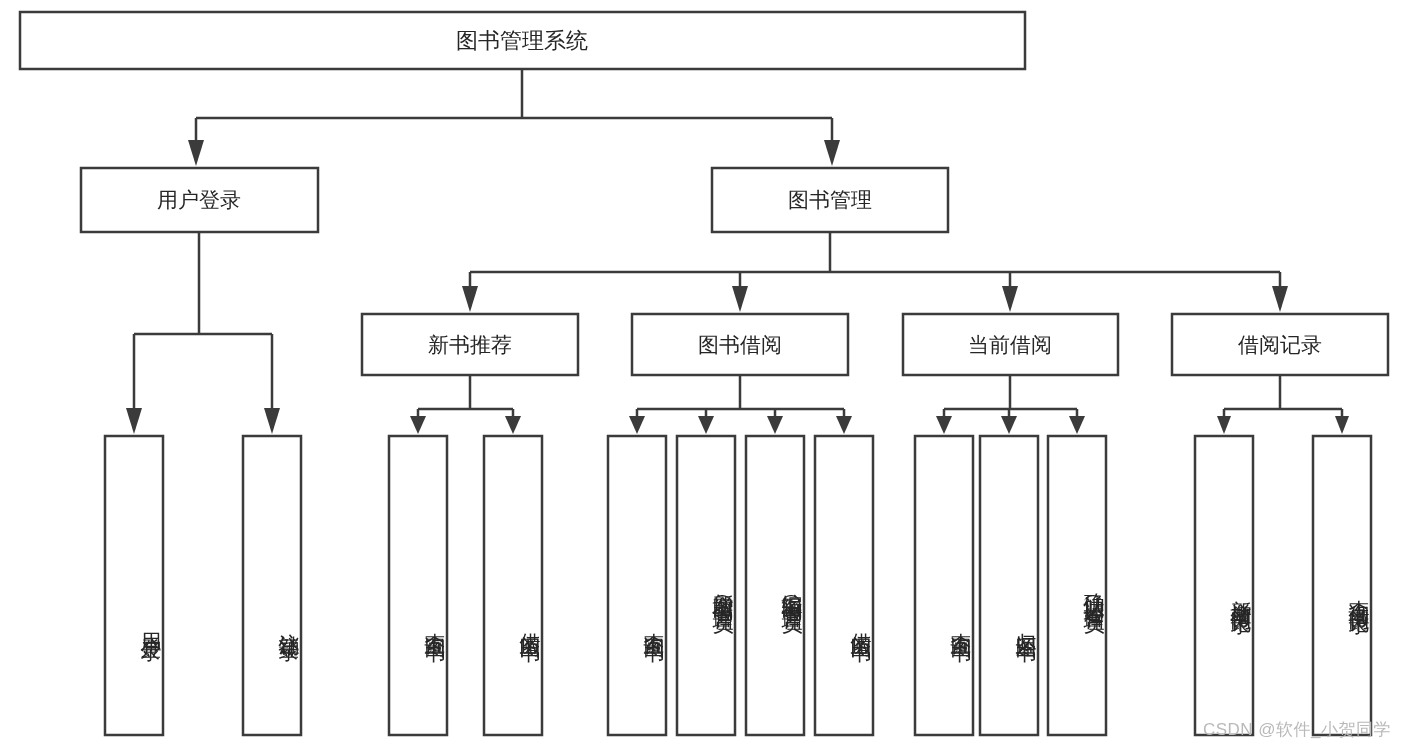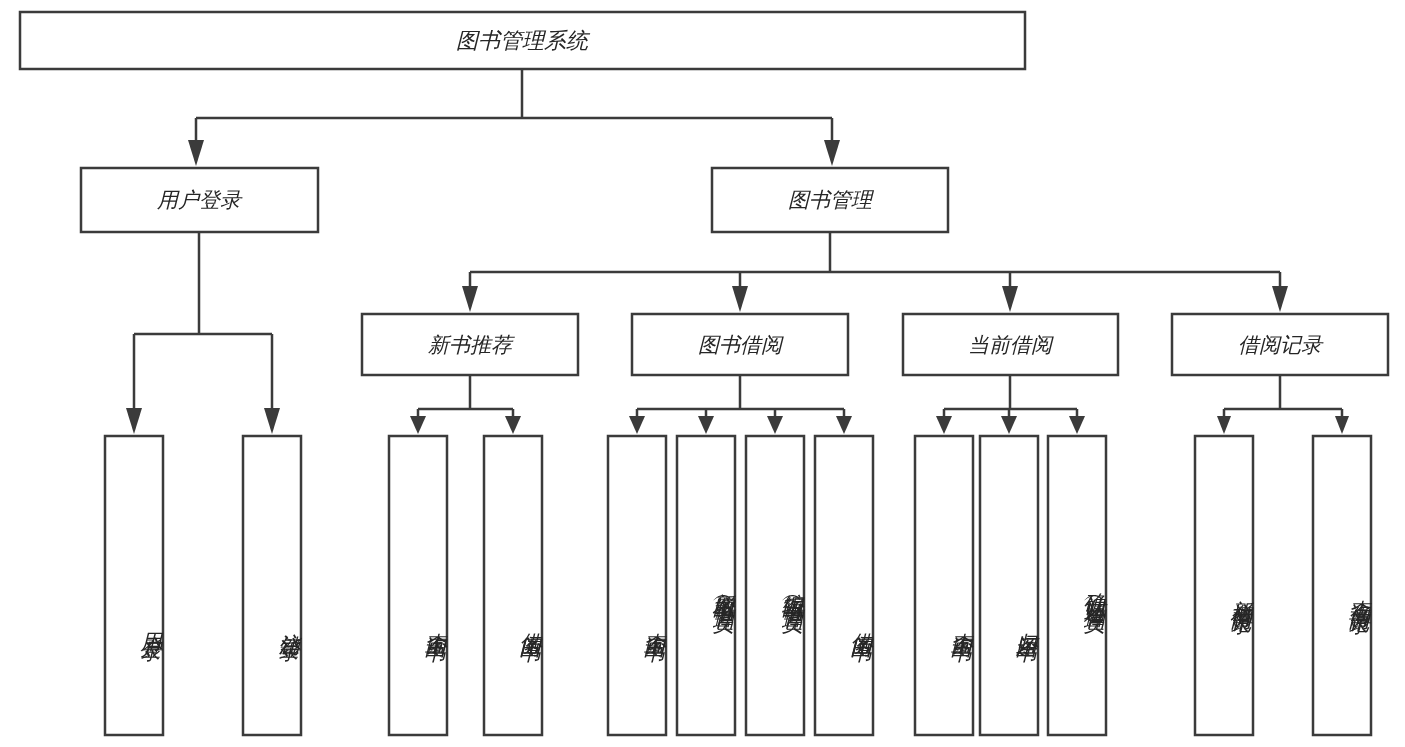--- a/index.html
+++ b/index.html
@@ -11,21 +11,20 @@
     width: 1405px;
     height: 747px;
     font-family: "Liberation Sans", "DejaVu Sans", sans-serif;
     overflow: hidden;
   }
   #chart-root {
     position: relative;
     width: 1405px;
     height: 747px;
     background: #ffffff;
-    font-style: italic;
   }
   svg.diagram {
     position: absolute;
     left: 0;
     top: 0;
     width: 1405px;
     height: 747px;
     display: block;
   }
   .node-box {
@@ -172,14 +171,15 @@
   <div class="leaf-label-wrap" style="left:746px; top:444px; width:58px; height:291px;">编辑图书（管理员）</div>
   <div class="leaf-label-wrap" style="left:815px; top:508px; width:58px; height:227px;">借阅图书</div>
 
   <div class="leaf-label-wrap" style="left:915px; top:508px; width:58px; height:227px;">查询图书</div>
   <div class="leaf-label-wrap" style="left:980px; top:508px; width:58px; height:227px;">归还图书</div>
   <div class="leaf-label-wrap" style="left:1048px; top:444px; width:58px; height:291px;">确认归还（管理员）</div>
 
   <div class="leaf-label-wrap" style="left:1195px; top:448px; width:58px; height:287px;">新增借阅记录</div>
   <div class="leaf-label-wrap" style="left:1313px; top:448px; width:58px; height:287px;">查询借阅记录</div>
 
+  <div class="watermark">CSDN @软件_小贺同学</div>
 
 </div>
 
 </body></html>

